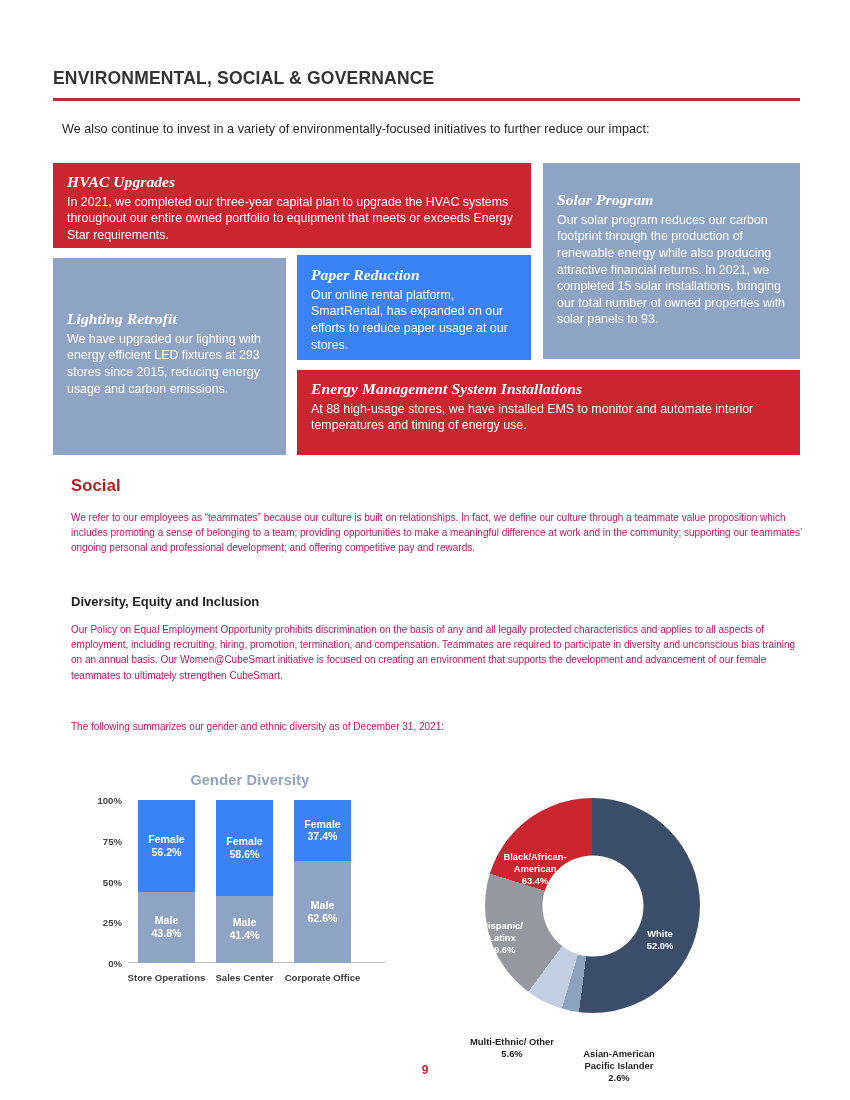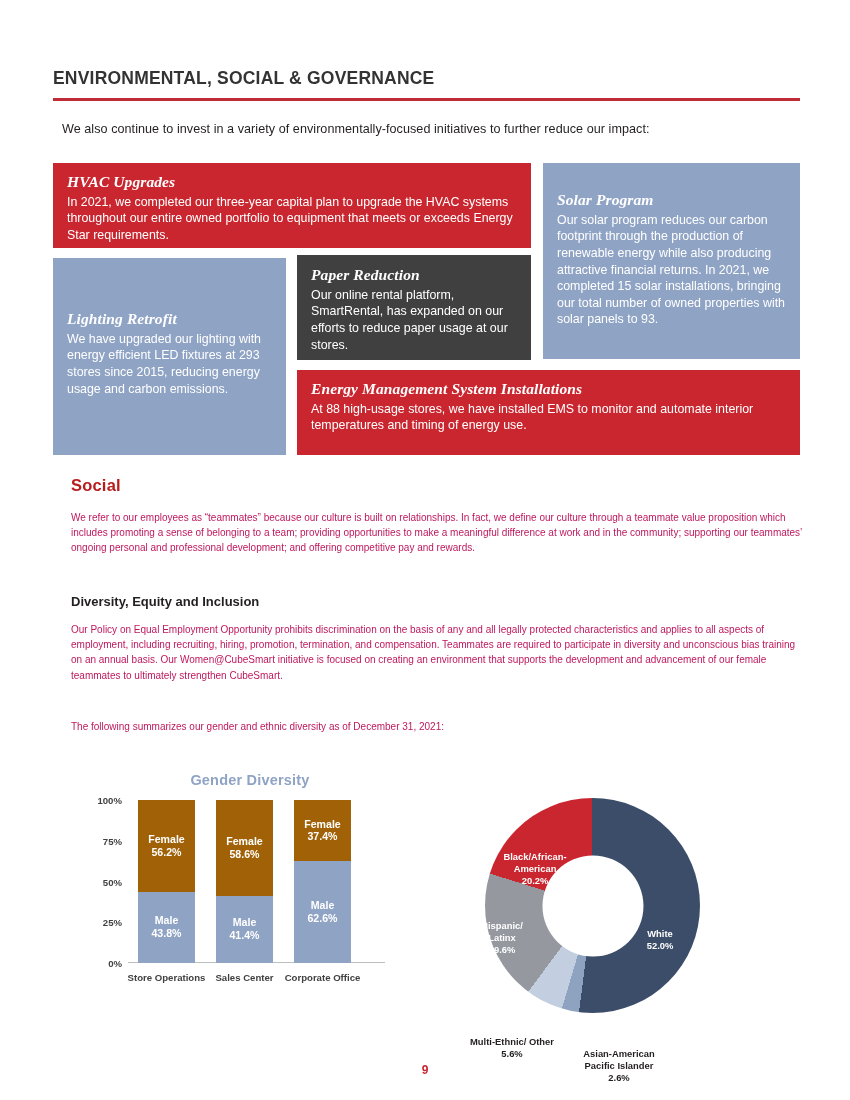--- a/index.html
+++ b/index.html
@@ -54,21 +54,21 @@
   
   .box {
     position: absolute;
     box-sizing: border-box;
     padding: 10px 14px 10px 14px;
     color: #ffffff;
     overflow: hidden;
   }
   .box-red   { background: #c9262f; }
   .box-blue  { background: #8fa3c4; }
-  .box-gray  { background: #404040; }
+  .box-gray  { background: #3b82f6; }
 
   .box-title {
     font-family: "Liberation Serif", serif;
     font-style: italic;
     font-weight: bold;
     font-size: 15.5px;
     line-height: 1.15;
     margin: 0 0 3px 0;
     color: #ffffff;
     letter-spacing: 0.1px;
@@ -162,21 +162,21 @@
     text-align: center;
     color: #ffffff;
     font-size: 10.6px;
     font-weight: bold;
     line-height: 1.22;
     display: flex;
     flex-direction: column;
     align-items: center;
     justify-content: center;
   }
-  .seg-female { background: #a16207; }
+  .seg-female { background: #3b82f6; }
   .seg-male   { background: #8fa3c4; }
   .cat-label {
     position: absolute;
     top: 100%;
     left: -12px; right: -12px;
     margin-top: 9px;
     text-align: center;
     font-size: 9.6px;
     font-weight: bold;
     color: #414042;
@@ -326,21 +326,21 @@
     </div>
 
   <div id="donut-chart">
     <div id="donut-ring" style="background: conic-gradient(rgb(59, 77, 105) 0%, rgb(59, 77, 105) 52%, rgb(142, 163, 192) 52%, rgb(142, 163, 192) 54.6%, rgb(195, 207, 224) 54.6%, rgb(195, 207, 224) 60.2%, rgb(149, 153, 159) 60.2%, rgb(149, 153, 159) 79.8%, rgb(201, 38, 47) 79.8%, rgb(201, 38, 47) 100%);">
       <div id="donut-hole"></div>
     </div>
     <div class="slice-label inside" id="lbl-white">White
 52.0%</div>
     <div class="slice-label inside" id="lbl-black">Black/African-
 American
-20.2%</div>
+63.4%</div>
     <div class="slice-label inside" id="lbl-hisp">Hispanic/
 Latinx
 19.6%</div>
     <div class="slice-label outside" id="lbl-multi">Multi-Ethnic/ Other
 5.6%</div>
     <div class="slice-label outside" id="lbl-asian">Asian-American
 Pacific Islander
 2.6%</div>
   </div>
 

